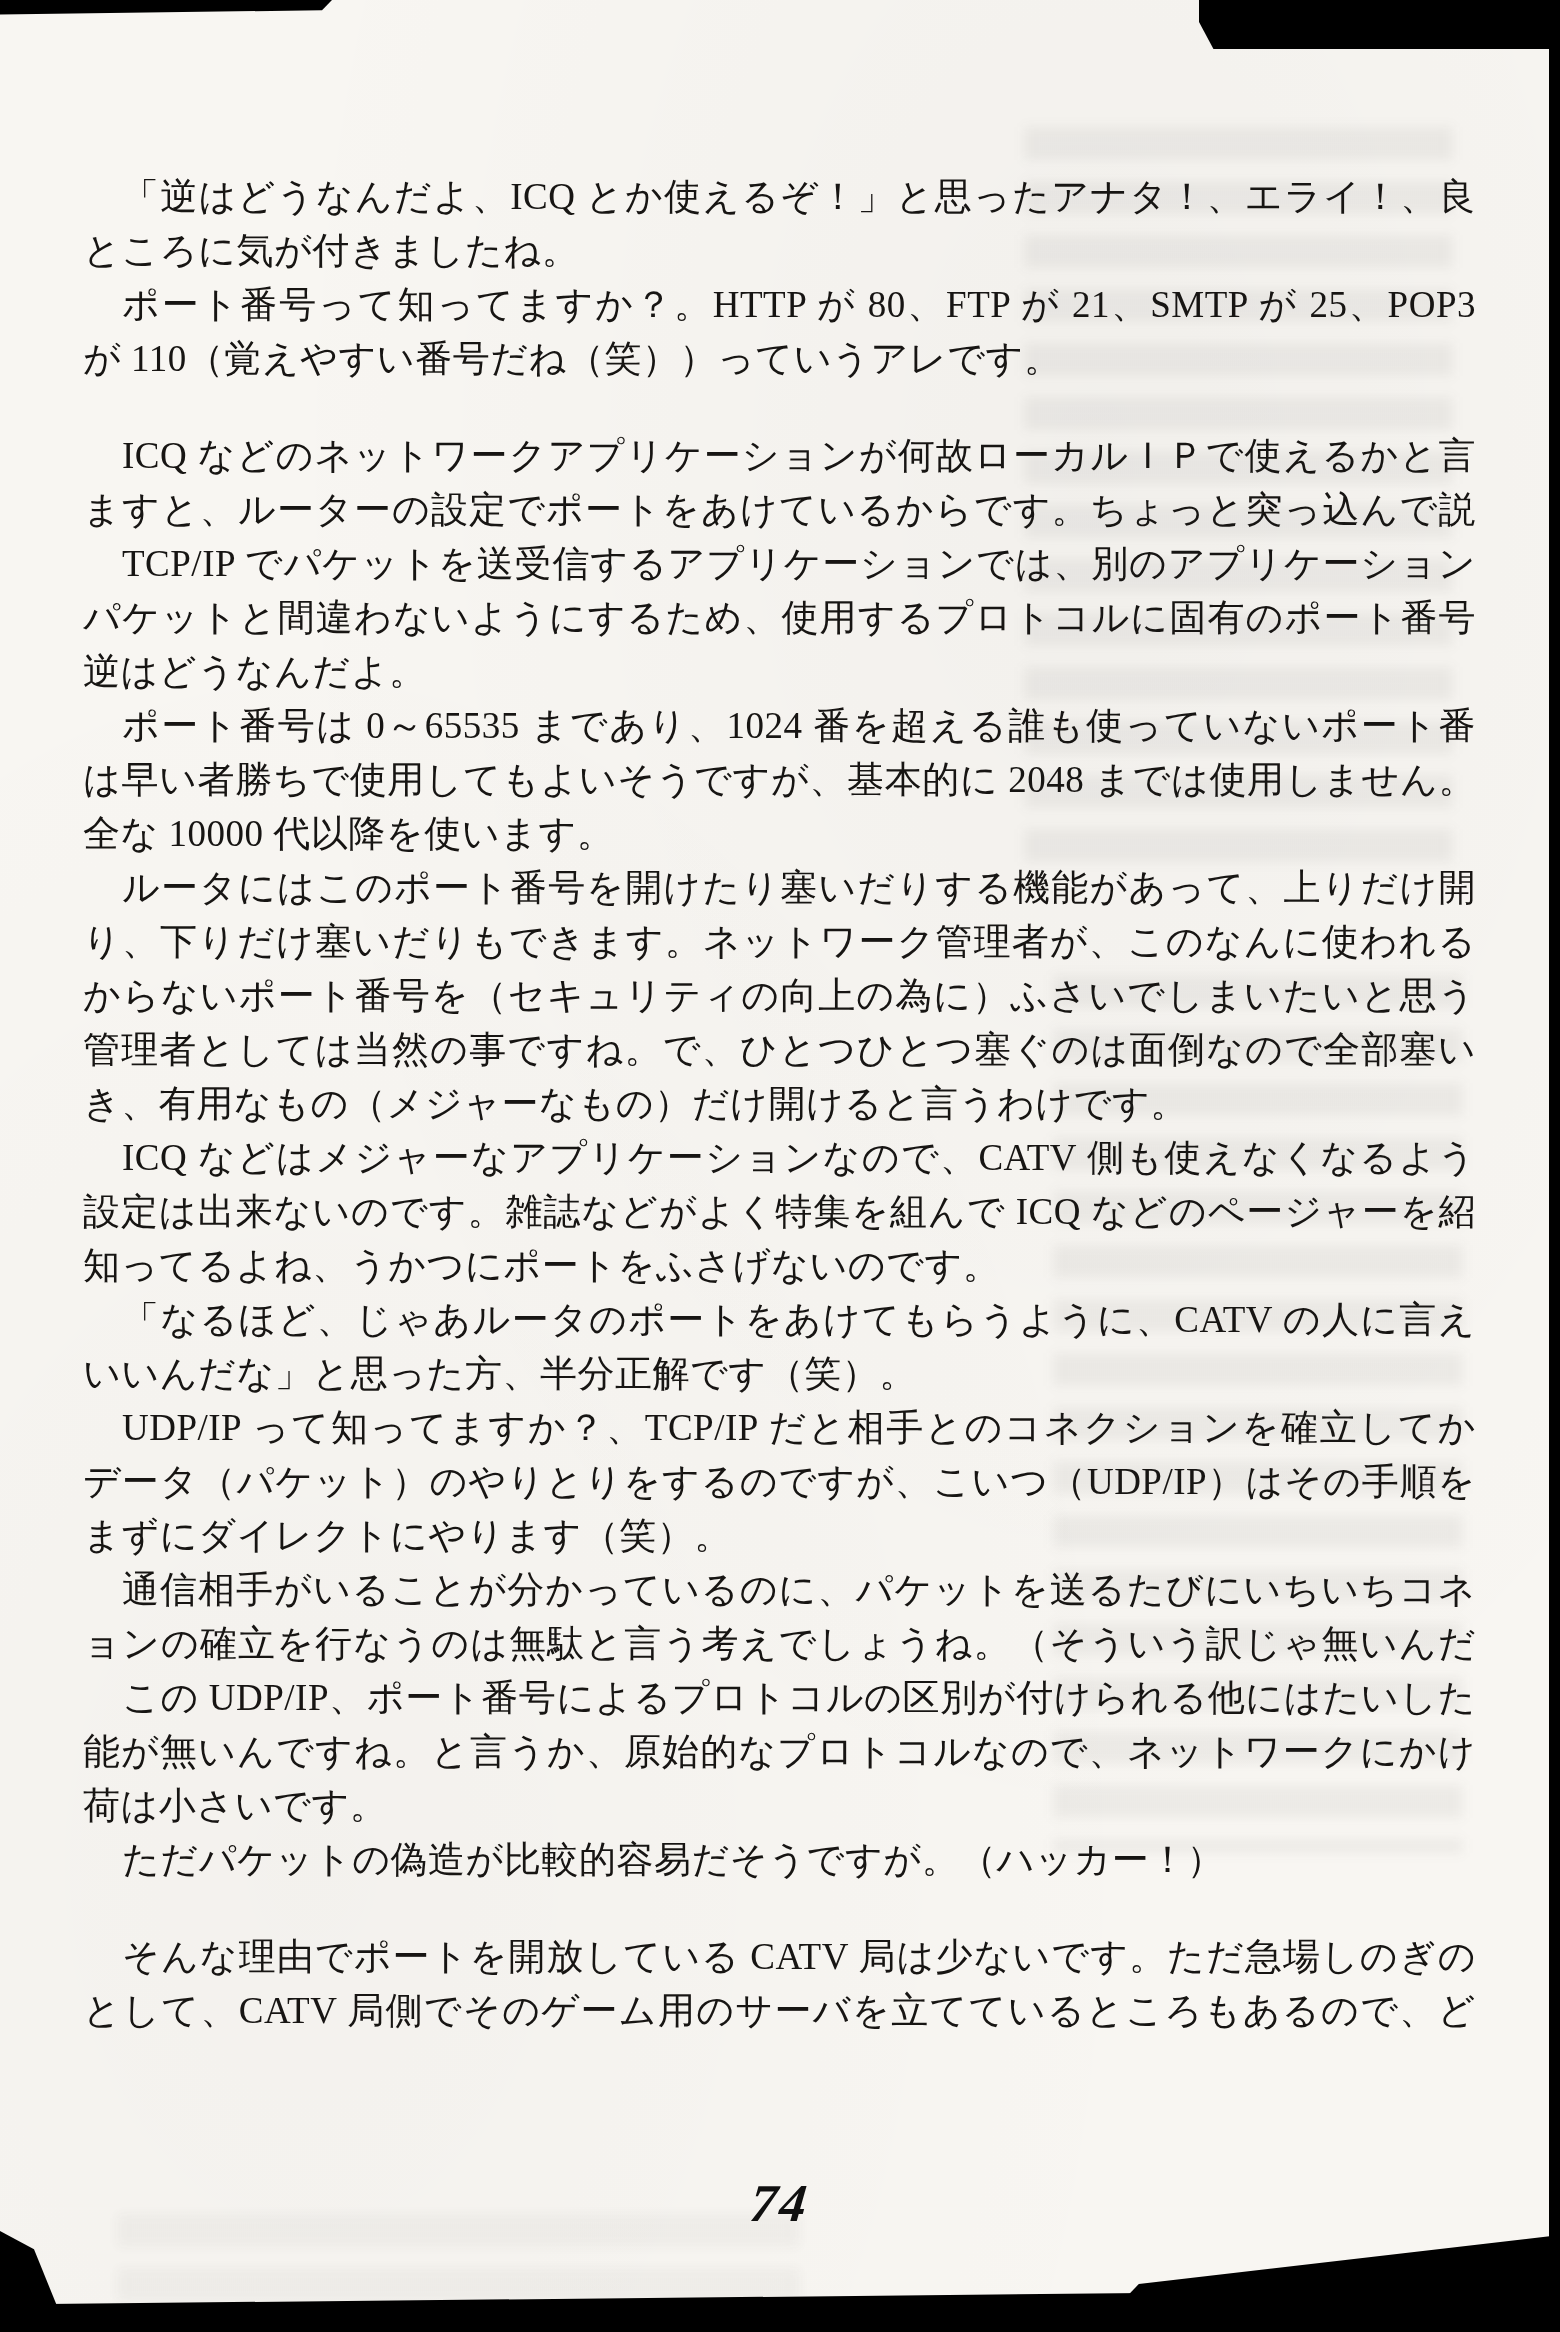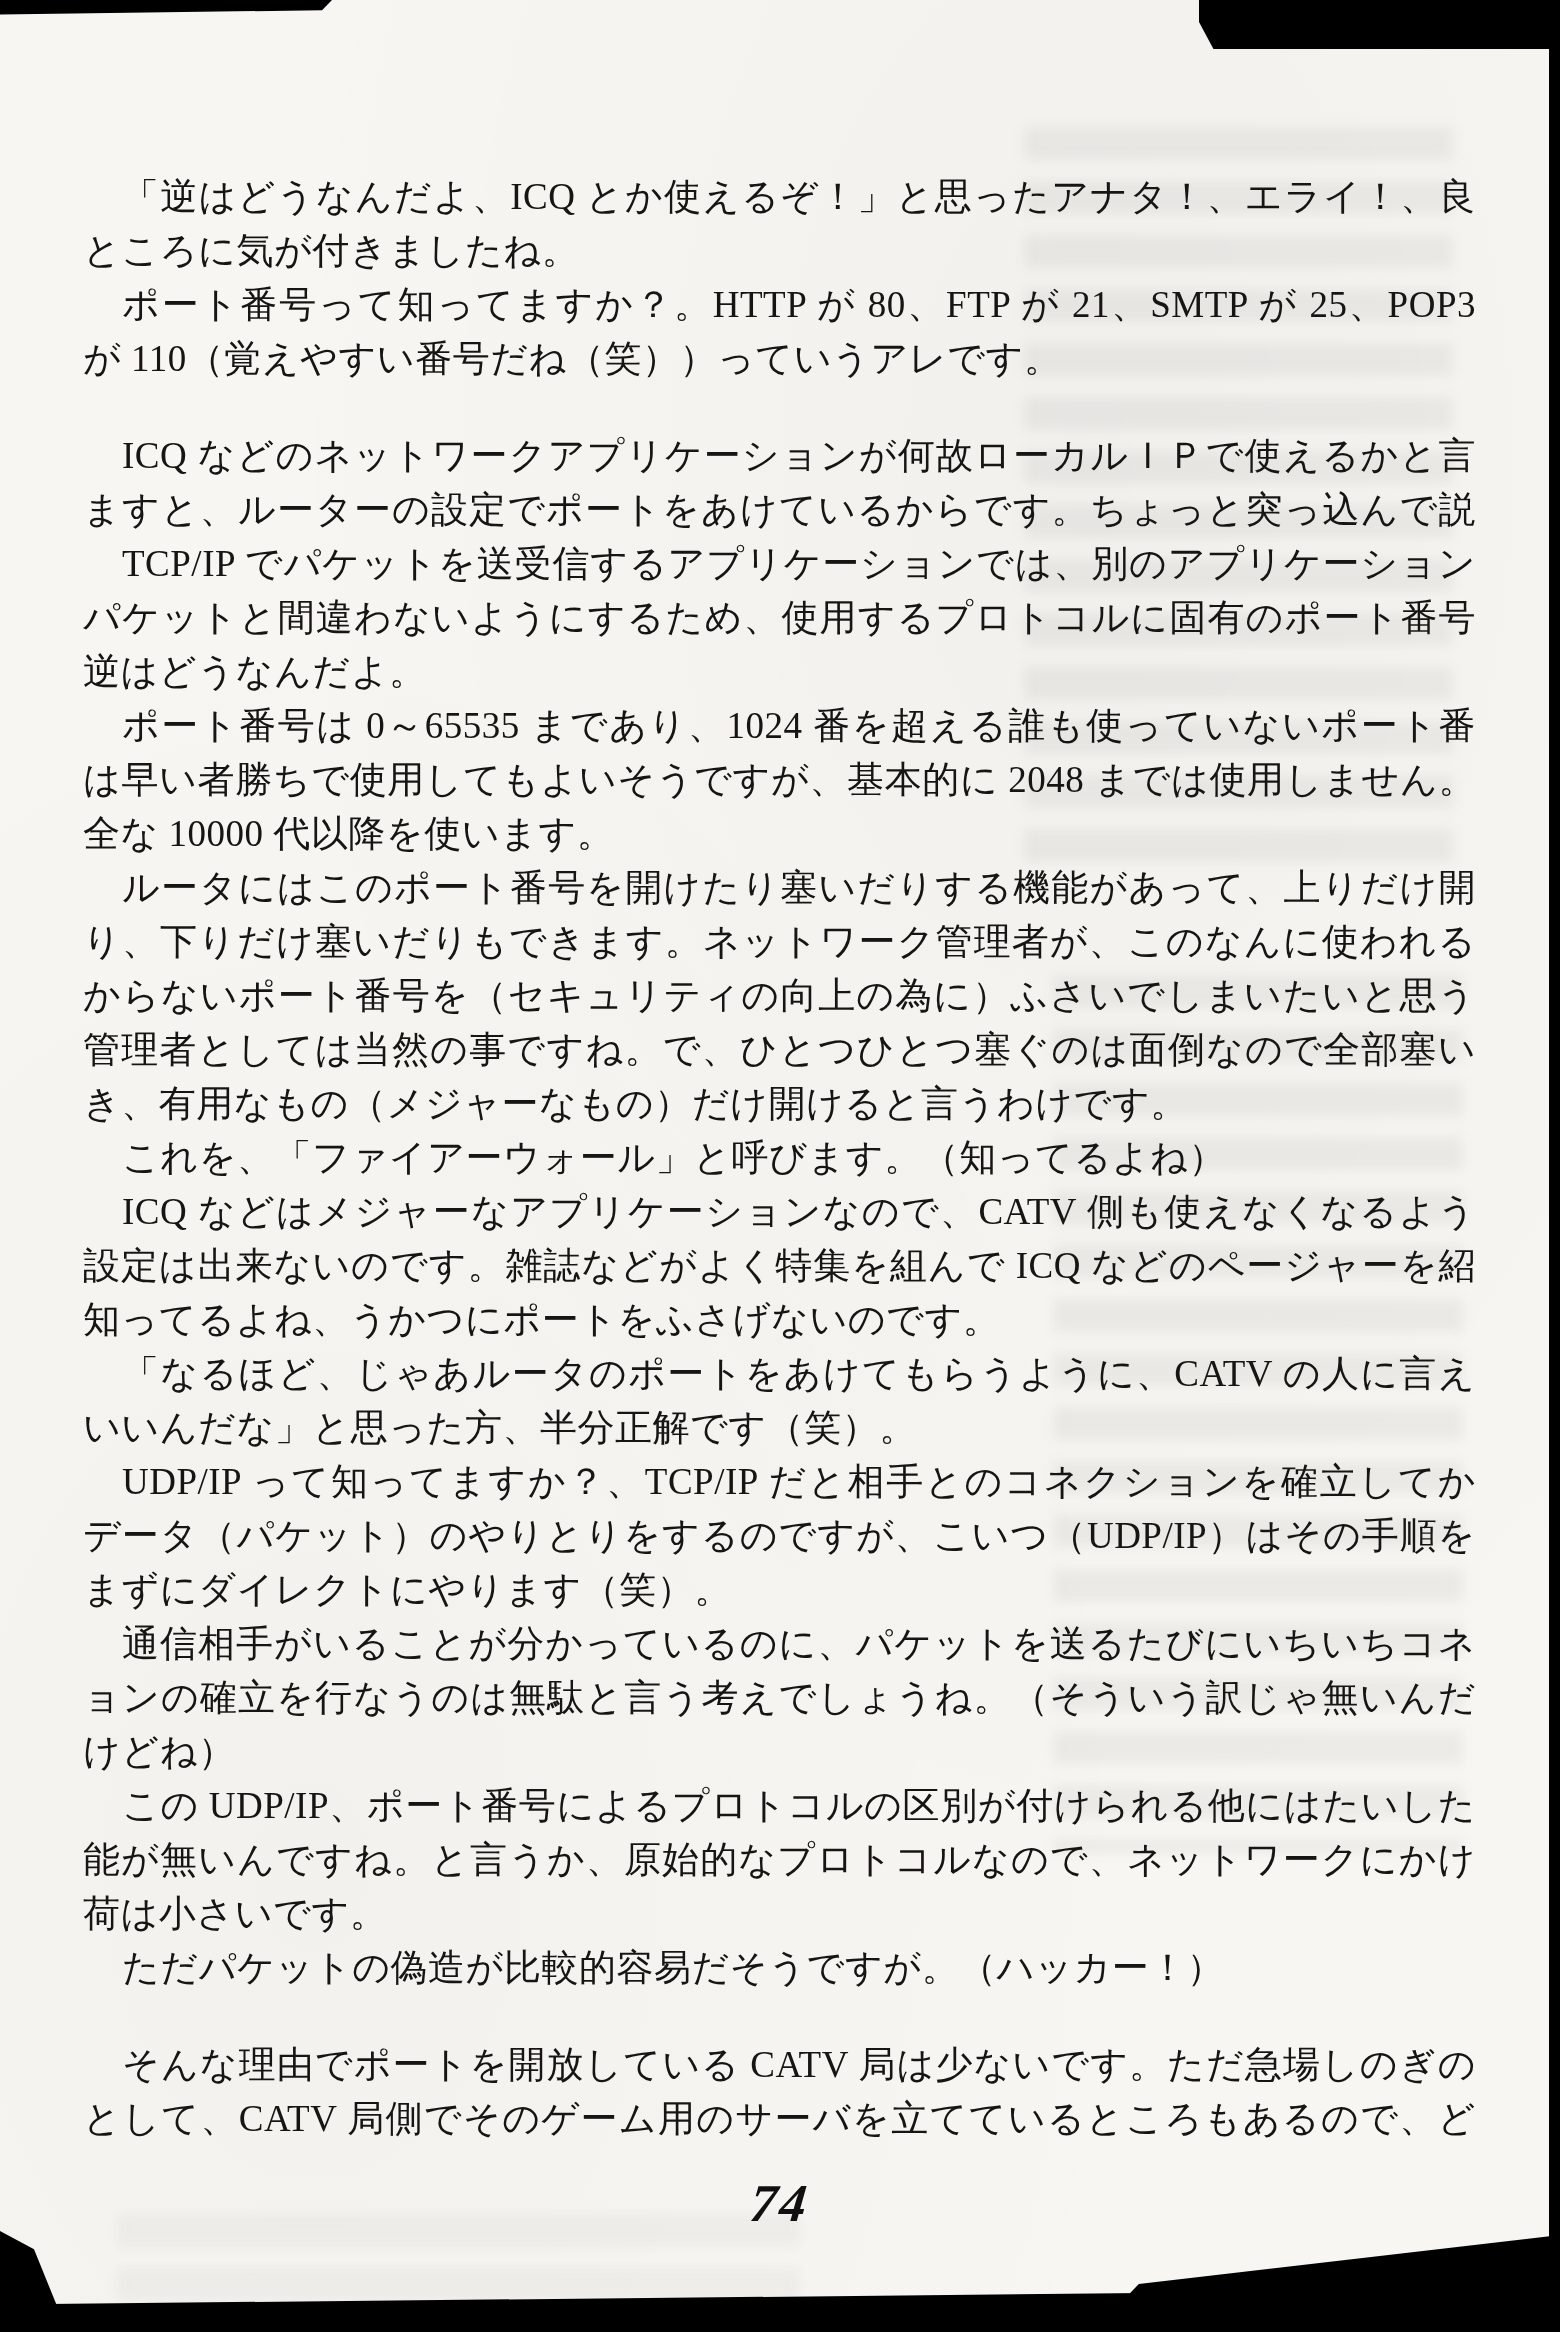--- a/index.html
+++ b/index.html
@@ -112,32 +112,30 @@
       <p class="line">パケットと間違わないようにするため、使用するプロトコルに固有のポート番号が決</p>
       <p class="line para-end">逆はどうなんだよ。</p>
       <p class="line indent">ポート番号は 0～65535 まであり、1024 番を超える誰も使っていないポート番号</p>
       <p class="line">は早い者勝ちで使用してもよいそうですが、基本的に 2048 までは使用しません。安</p>
       <p class="line para-end">全な 10000 代以降を使います。</p>
       <p class="line indent">ルータにはこのポート番号を開けたり塞いだりする機能があって、上りだけ開けた</p>
       <p class="line">り、下りだけ塞いだりもできます。ネットワーク管理者が、このなんに使われるか分</p>
       <p class="line">からないポート番号を（セキュリティの向上の為に）ふさいでしまいたいと思うのは、</p>
       <p class="line">管理者としては当然の事ですね。で、ひとつひとつ塞ぐのは面倒なので全部塞いでお</p>
       <p class="line para-end">き、有用なもの（メジャーなもの）だけ開けると言うわけです。</p>
-      <p class="line indent para-end">これを、「ファイアーウォール」と呼びます。（知ってるよね）</p>
       <p class="line indent">ICQ などはメジャーなアプリケーションなので、CATV 側も使えなくなるような</p>
       <p class="line">設定は出来ないのです。雑誌などがよく特集を組んで ICQ などのページャーを紹介</p>
       <p class="line para-end">知ってるよね、うかつにポートをふさげないのです。</p>
       <p class="line indent">「なるほど、じゃあルータのポートをあけてもらうように、CATV の人に言えば</p>
       <p class="line para-end">いいんだな」と思った方、半分正解です（笑）。</p>
       <p class="line indent">UDP/IP って知ってますか？、TCP/IP だと相手とのコネクションを確立してから</p>
       <p class="line">データ（パケット）のやりとりをするのですが、こいつ（UDP/IP）はその手順を踏</p>
       <p class="line para-end">まずにダイレクトにやります（笑）。</p>
       <p class="line indent">通信相手がいることが分かっているのに、パケットを送るたびにいちいちコネクシ</p>
       <p class="line">ョンの確立を行なうのは無駄と言う考えでしょうね。（そういう訳じゃ無いんだろう</p>
-      <p class="line para-end">けどね）</p>
       <p class="line indent">この UDP/IP、ポート番号によるプロトコルの区別が付けられる他にはたいした機</p>
       <p class="line">能が無いんですね。と言うか、原始的なプロトコルなので、ネットワークにかける負</p>
       <p class="line para-end">荷は小さいです。</p>
       <p class="line indent para-end">ただパケットの偽造が比較的容易だそうですが。（ハッカー！）</p>
       <p class="line indent gap-before">そんな理由でポートを開放している CATV 局は少ないです。ただ急場しのぎの策</p>
       <p class="line">として、CATV 局側でそのゲーム用のサーバを立てているところもあるので、どう</p>
     </main>
 
   <div class="page-number">74</div>
 

